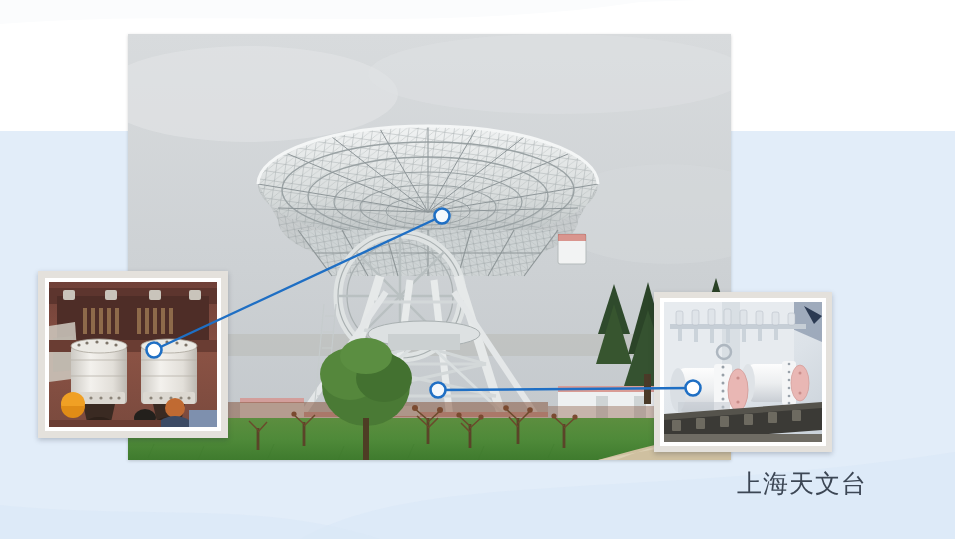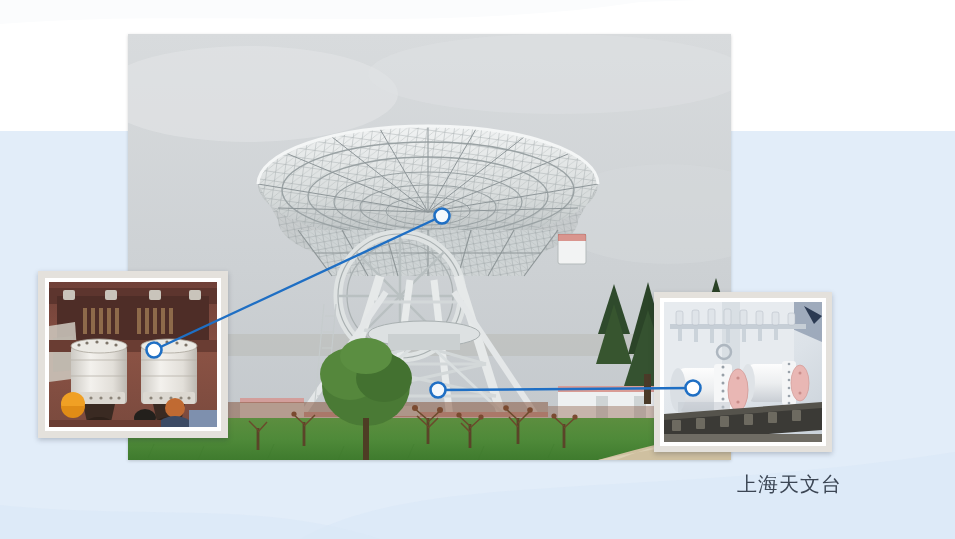--- a/index.html
+++ b/index.html
@@ -38,21 +38,21 @@
   #callout-right .matte{left:6px;top:6px;width:166px;height:148px;}
   #callout-right .photo{left:10px;top:10px;width:158px;height:140px;}
 
   
   #connectors{position:absolute;left:0;top:0;width:955px;height:539px;pointer-events:none;}
 
   
   #caption{
     position:absolute;left:737px;top:469px;
     font-family:"Liberation Serif","DejaVu Serif",serif;
-    font-size:20px;line-height:30px;color:#3c4654;letter-spacing:1px;
+    font-size:25px;line-height:30px;color:#3c4654;letter-spacing:1px;
     white-space:nowrap;
   }
 </style>
 </head>
 <body>
 
 <div id="bg-top"></div>
 <div id="bg-bottom"></div>
 
 <svg id="bg-swoosh" viewBox="0 0 955 539" preserveAspectRatio="none">

